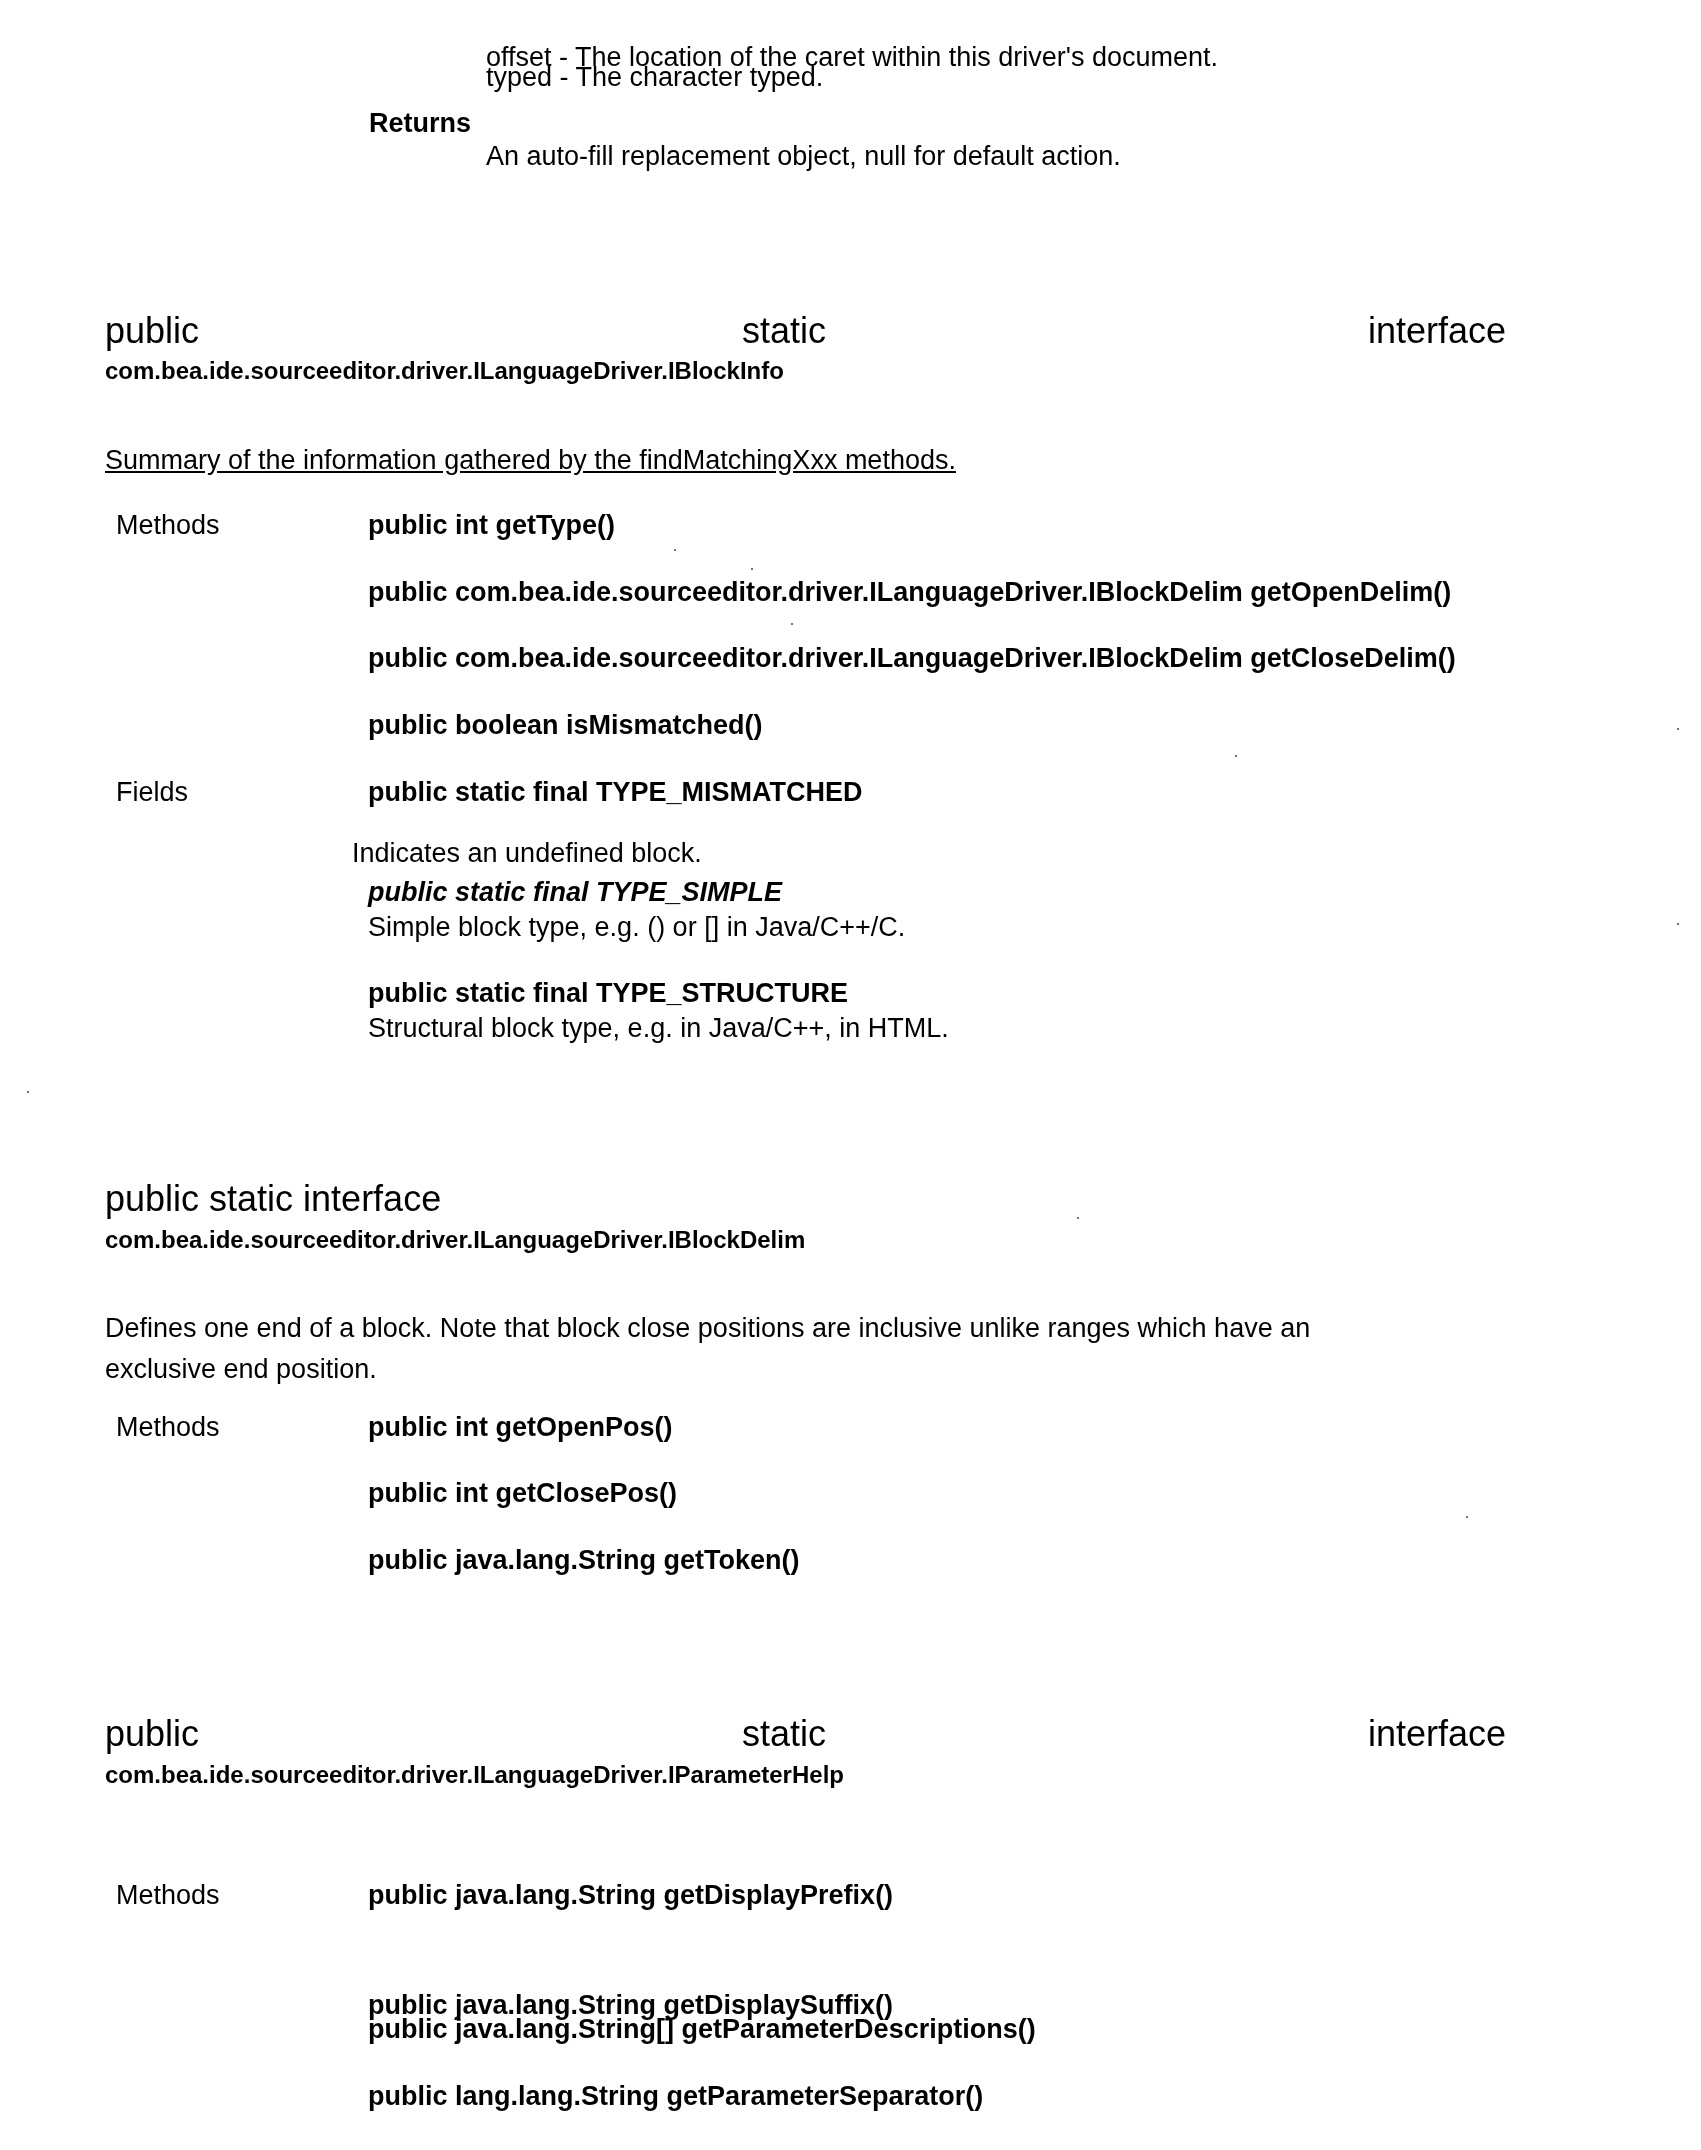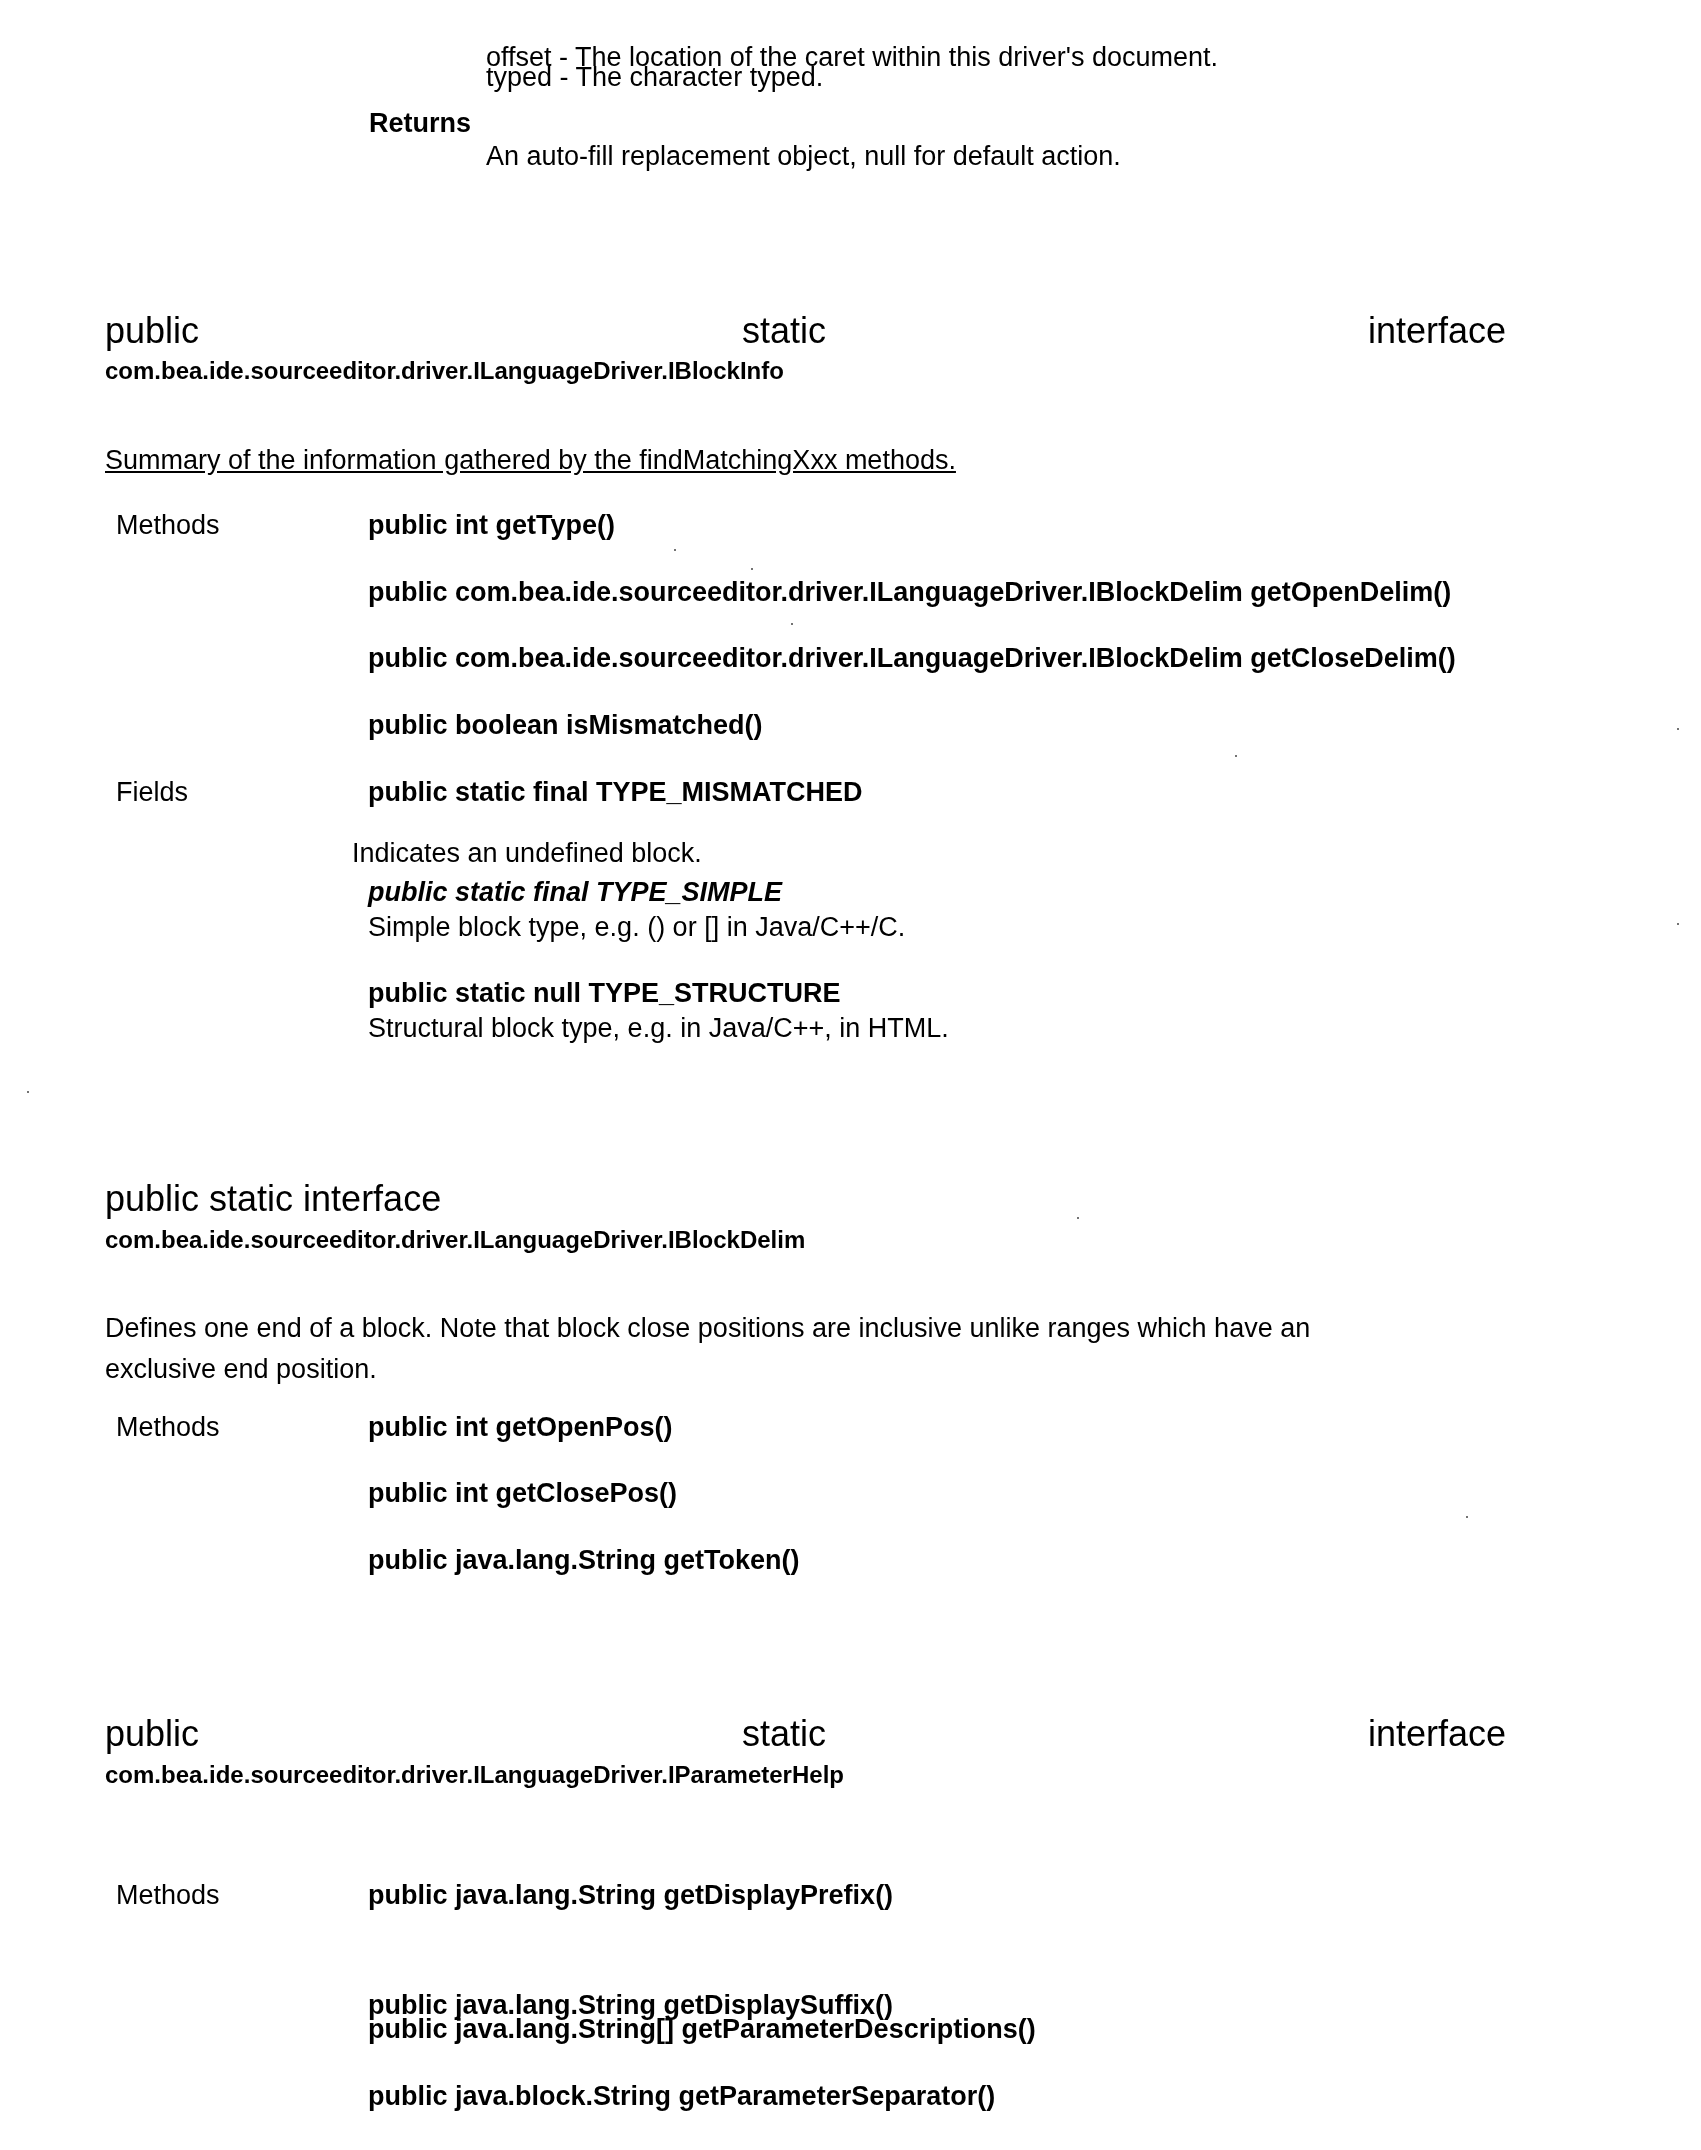--- a/index.html
+++ b/index.html
@@ -34,21 +34,21 @@
   <div class="t body bold" style="left:368px; top:512px;">public int getType()</div>
   <div class="t body bold" style="left:368px; top:579px;">public com.bea.ide.sourceeditor.driver.ILanguageDriver.IBlockDelim getOpenDelim()</div>
   <div class="t body bold" style="left:368px; top:645px;">public com.bea.ide.sourceeditor.driver.ILanguageDriver.IBlockDelim getCloseDelim()</div>
   <div class="t body bold" style="left:368px; top:712px;">public boolean isMismatched()</div>
 
   <div class="t body" style="left:116px; top:779px;">Fields</div>
   <div class="t body bold" style="left:368px; top:779px;">public static final TYPE_MISMATCHED</div>
   <div class="t body" style="left:352px; top:813px;margin-top:27px;">Indicates an undefined block.</div>
   <div class="t body bold" style="left:368px; top:879px;font-style:italic;">public static final TYPE_SIMPLE</div>
   <div class="t body" style="left:368px; top:914px;">Simple block type, e.g. () or [] in Java/C++/C.</div>
-  <div class="t body bold" style="left:368px; top:980px;">public static null TYPE_STRUCTURE</div>
+  <div class="t body bold" style="left:368px; top:980px;">public static final TYPE_STRUCTURE</div>
   <div class="t body" style="left:368px; top:1015px;">Structural block type, e.g.  in Java/C++, in HTML.</div>
 </div>
 
 <div>
   <div class="t h-kw" style="left:105px; top:1181px;">public static interface</div>
   <div class="t h-fqn" style="left:105px; top:1228px;">com.bea.ide.sourceeditor.driver.ILanguageDriver.IBlockDelim</div>
 
   <div class="t body" style="left:105px; top:1315px;">Defines one end of a block. Note that block close positions are inclusive unlike ranges which have an</div>
   <div class="t body" style="left:105px; top:1348px;margin-top:8px;">exclusive end position.</div>
 
@@ -61,21 +61,21 @@
 <div>
   <div class="t h-kw" style="left:105px; top:1716px;">public</div>
   <div class="t h-kw" style="left:742px; top:1716px;">static</div>
   <div class="t h-kw" style="left:1368px; top:1716px;">interface</div>
   <div class="t h-fqn" style="left:105px; top:1763px;">com.bea.ide.sourceeditor.driver.ILanguageDriver.IParameterHelp</div>
 
   <div class="t body" style="left:116px; top:1882px;">Methods</div>
   <div class="t body bold" style="left:368px; top:1882px;">public java.lang.String getDisplayPrefix()</div>
   <div class="t body bold" style="left:368px; top:1992px;">public java.lang.String getDisplaySuffix()</div>
   <div class="t body bold" style="left:368px; top:2016px;">public java.lang.String[] getParameterDescriptions()</div>
-  <div class="t body bold" style="left:368px; top:2083px;">public java.block.String getParameterSeparator()</div>
+  <div class="t body bold" style="left:368px; top:2083px;">public lang.lang.String getParameterSeparator()</div>
 </div>
 
 <div class="speck" style="left:674px; top:549px;"></div>
 <div class="speck" style="left:751px; top:568px;"></div>
 <div class="speck" style="left:791px; top:623px;"></div>
 <div class="speck" style="left:1235px; top:755px;"></div>
 <div class="speck" style="left:1677px; top:728px;"></div>
 <div class="speck" style="left:1677px; top:923px;"></div>
 <div class="speck" style="left:27px; top:1091px;"></div>
 <div class="speck" style="left:1077px; top:1217px;"></div>

